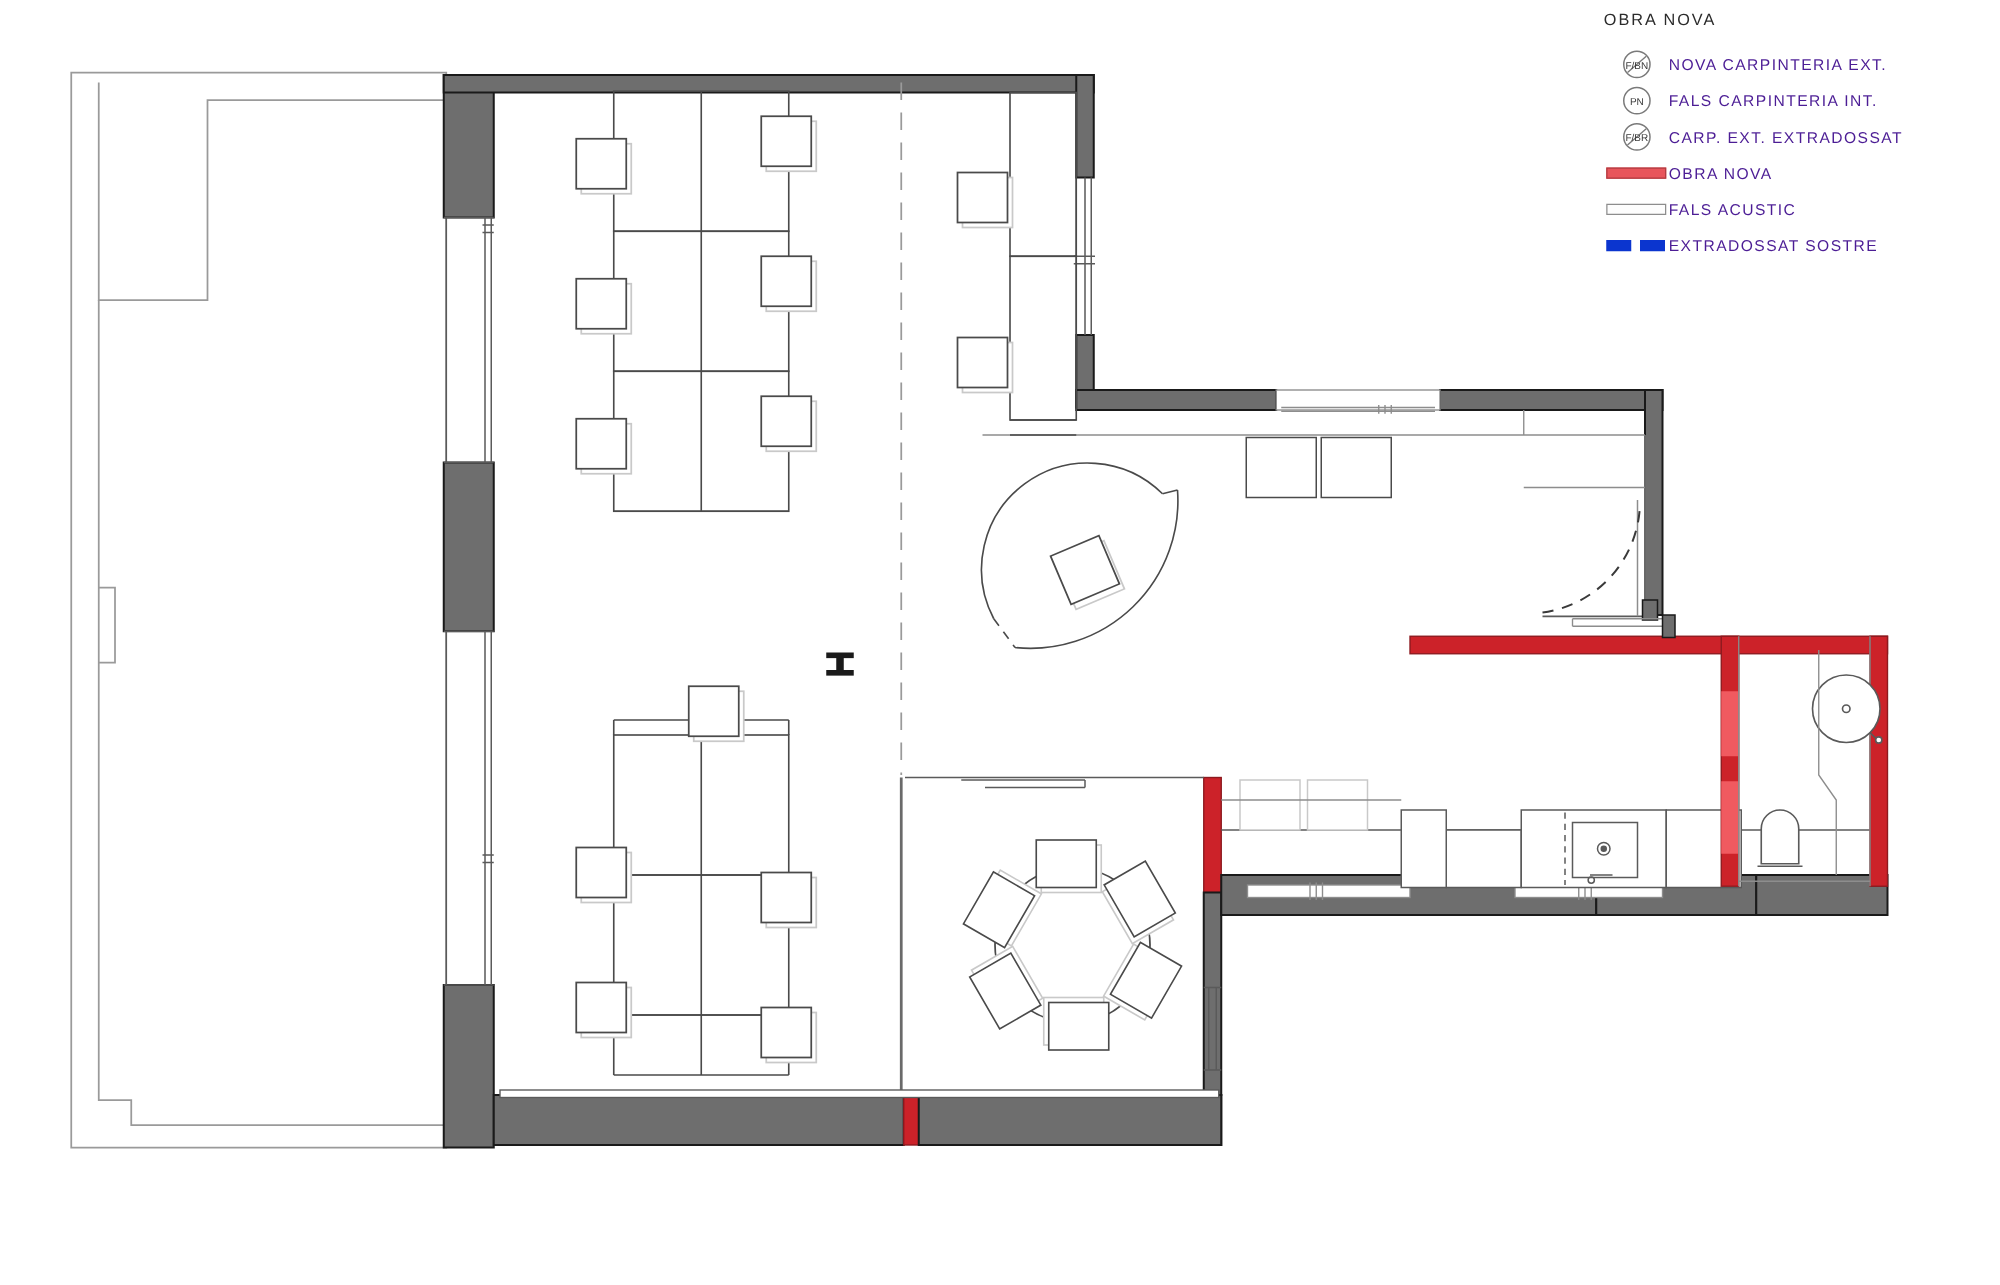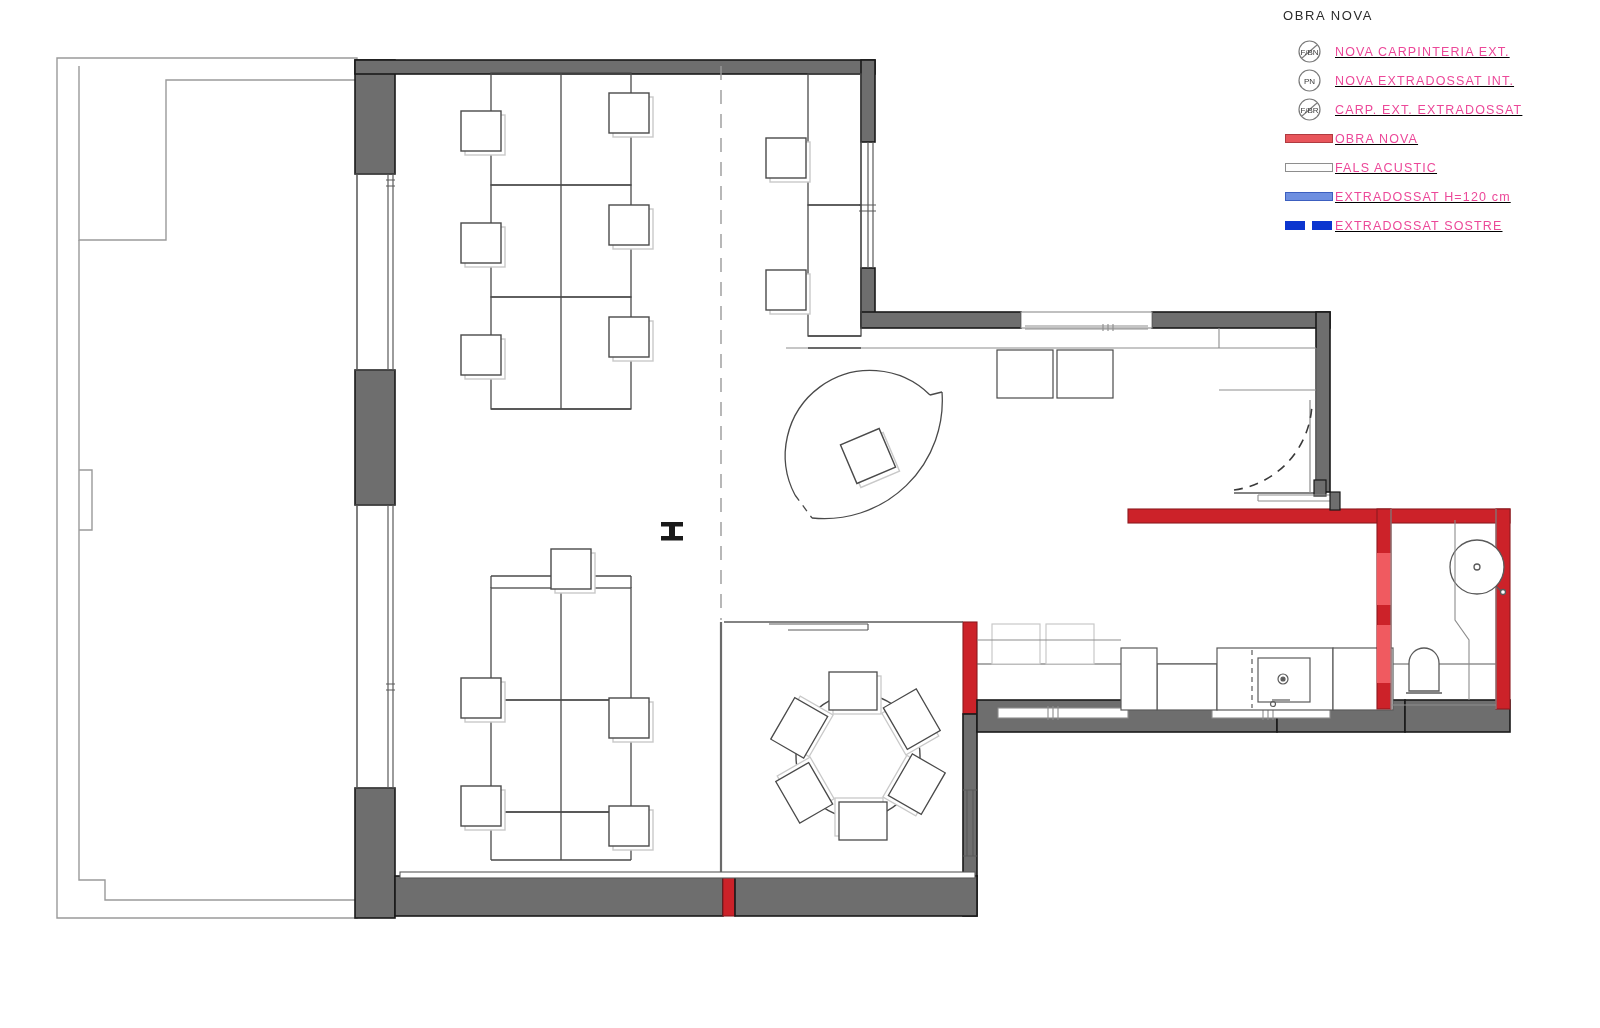--- a/index.html
+++ b/index.html
@@ -3,24 +3,24 @@
 <meta charset="utf-8">
 <style>
   html,body{margin:0;padding:0;background:#ffffff;}
   body{width:1600px;height:1028px;overflow:hidden;
        font-family:"Liberation Sans",sans-serif;}
   #root{position:relative;width:1600px;height:1028px;background:#fff;}
   svg.plan{position:absolute;left:0;top:0;width:1600px;height:1028px;}
   .legend{position:absolute;left:1283px;top:8px;width:310px;}
   .legend-title{font-size:13px;letter-spacing:1.6px;color:#2b2b2b;
                 font-family:"Liberation Sans",sans-serif;margin-bottom:14px;}
-  .legend-row{display:flex;align-items:center;height:29px;text-decoration:underline;}
+  .legend-row{display:flex;align-items:center;height:29px;}
   .legend-sym{width:52px;flex:0 0 52px;display:flex;align-items:center;
               justify-content:center;}
-  .legend-lbl{font-size:12.5px;letter-spacing:1.15px;color:#ec4899;
+  .legend-lbl{font-size:12.5px;letter-spacing:1.15px;color:#4c1d95;
               white-space:nowrap;font-family:"Liberation Sans",sans-serif;}
   .swatch{width:48px;height:9px;box-sizing:border-box;}
   .sw-red{background:#e8555b;border:1px solid #b03b40;}
   .sw-white{background:#fdfdfd;border:1px solid #8d8d8d;}
   .sw-blue{background:#6e8fe0;border:1px solid #3c5fc0;}
   .sw-dash{display:flex;gap:7px;width:48px;}
   .sw-dash i{display:block;width:20px;height:9px;background:#0b35cf;}
   .circ{width:25px;height:25px;position:relative;}
 </style>
 </head>
@@ -306,21 +306,21 @@
       <div class="legend-lbl">NOVA CARPINTERIA EXT.</div>
     </div>
 
     <div class="legend-row">
       <div class="legend-sym">
         <svg class="circ" width="25" height="25" viewBox="0 0 25 25">
           <circle cx="12.5" cy="12.5" r="10.5" fill="none" stroke="#7a7a7a" stroke-width="1.2"></circle>
           <text x="12.5" y="16" font-size="8" font-family="'Liberation Sans',sans-serif" fill="#3a3a3a" text-anchor="middle">PN</text>
         </svg>
       </div>
-      <div class="legend-lbl">NOVA EXTRADOSSAT INT.</div>
+      <div class="legend-lbl">FALS CARPINTERIA INT.</div>
     </div>
 
     <div class="legend-row">
       <div class="legend-sym">
         <svg class="circ" width="25" height="25" viewBox="0 0 25 25">
           <circle cx="12.5" cy="12.5" r="10.5" fill="none" stroke="#7a7a7a" stroke-width="1.2"></circle>
           <line x1="5" y1="19" x2="20" y2="6" stroke="#7a7a7a" stroke-width="1.1"></line>
           <text x="12.5" y="16" font-size="8" font-family="'Liberation Sans',sans-serif" fill="#3a3a3a" text-anchor="middle">F/BR</text>
         </svg>
       </div>
@@ -334,26 +334,20 @@
       <div class="legend-lbl">OBRA NOVA</div>
     </div>
 
     <div class="legend-row">
       <div class="legend-sym">
         <div class="swatch sw-white"></div>
       </div>
       <div class="legend-lbl">FALS ACUSTIC</div>
     </div>
 
-    <div class="legend-row">
-      <div class="legend-sym">
-        <div class="swatch sw-blue"></div>
-      </div>
-      <div class="legend-lbl">EXTRADOSSAT H=120 cm</div>
-    </div>
 
     <div class="legend-row">
       <div class="legend-sym">
         <div class="sw-dash">
             <i></i>
             <i></i>
           </div>
       </div>
       <div class="legend-lbl">EXTRADOSSAT SOSTRE</div>
     </div>

